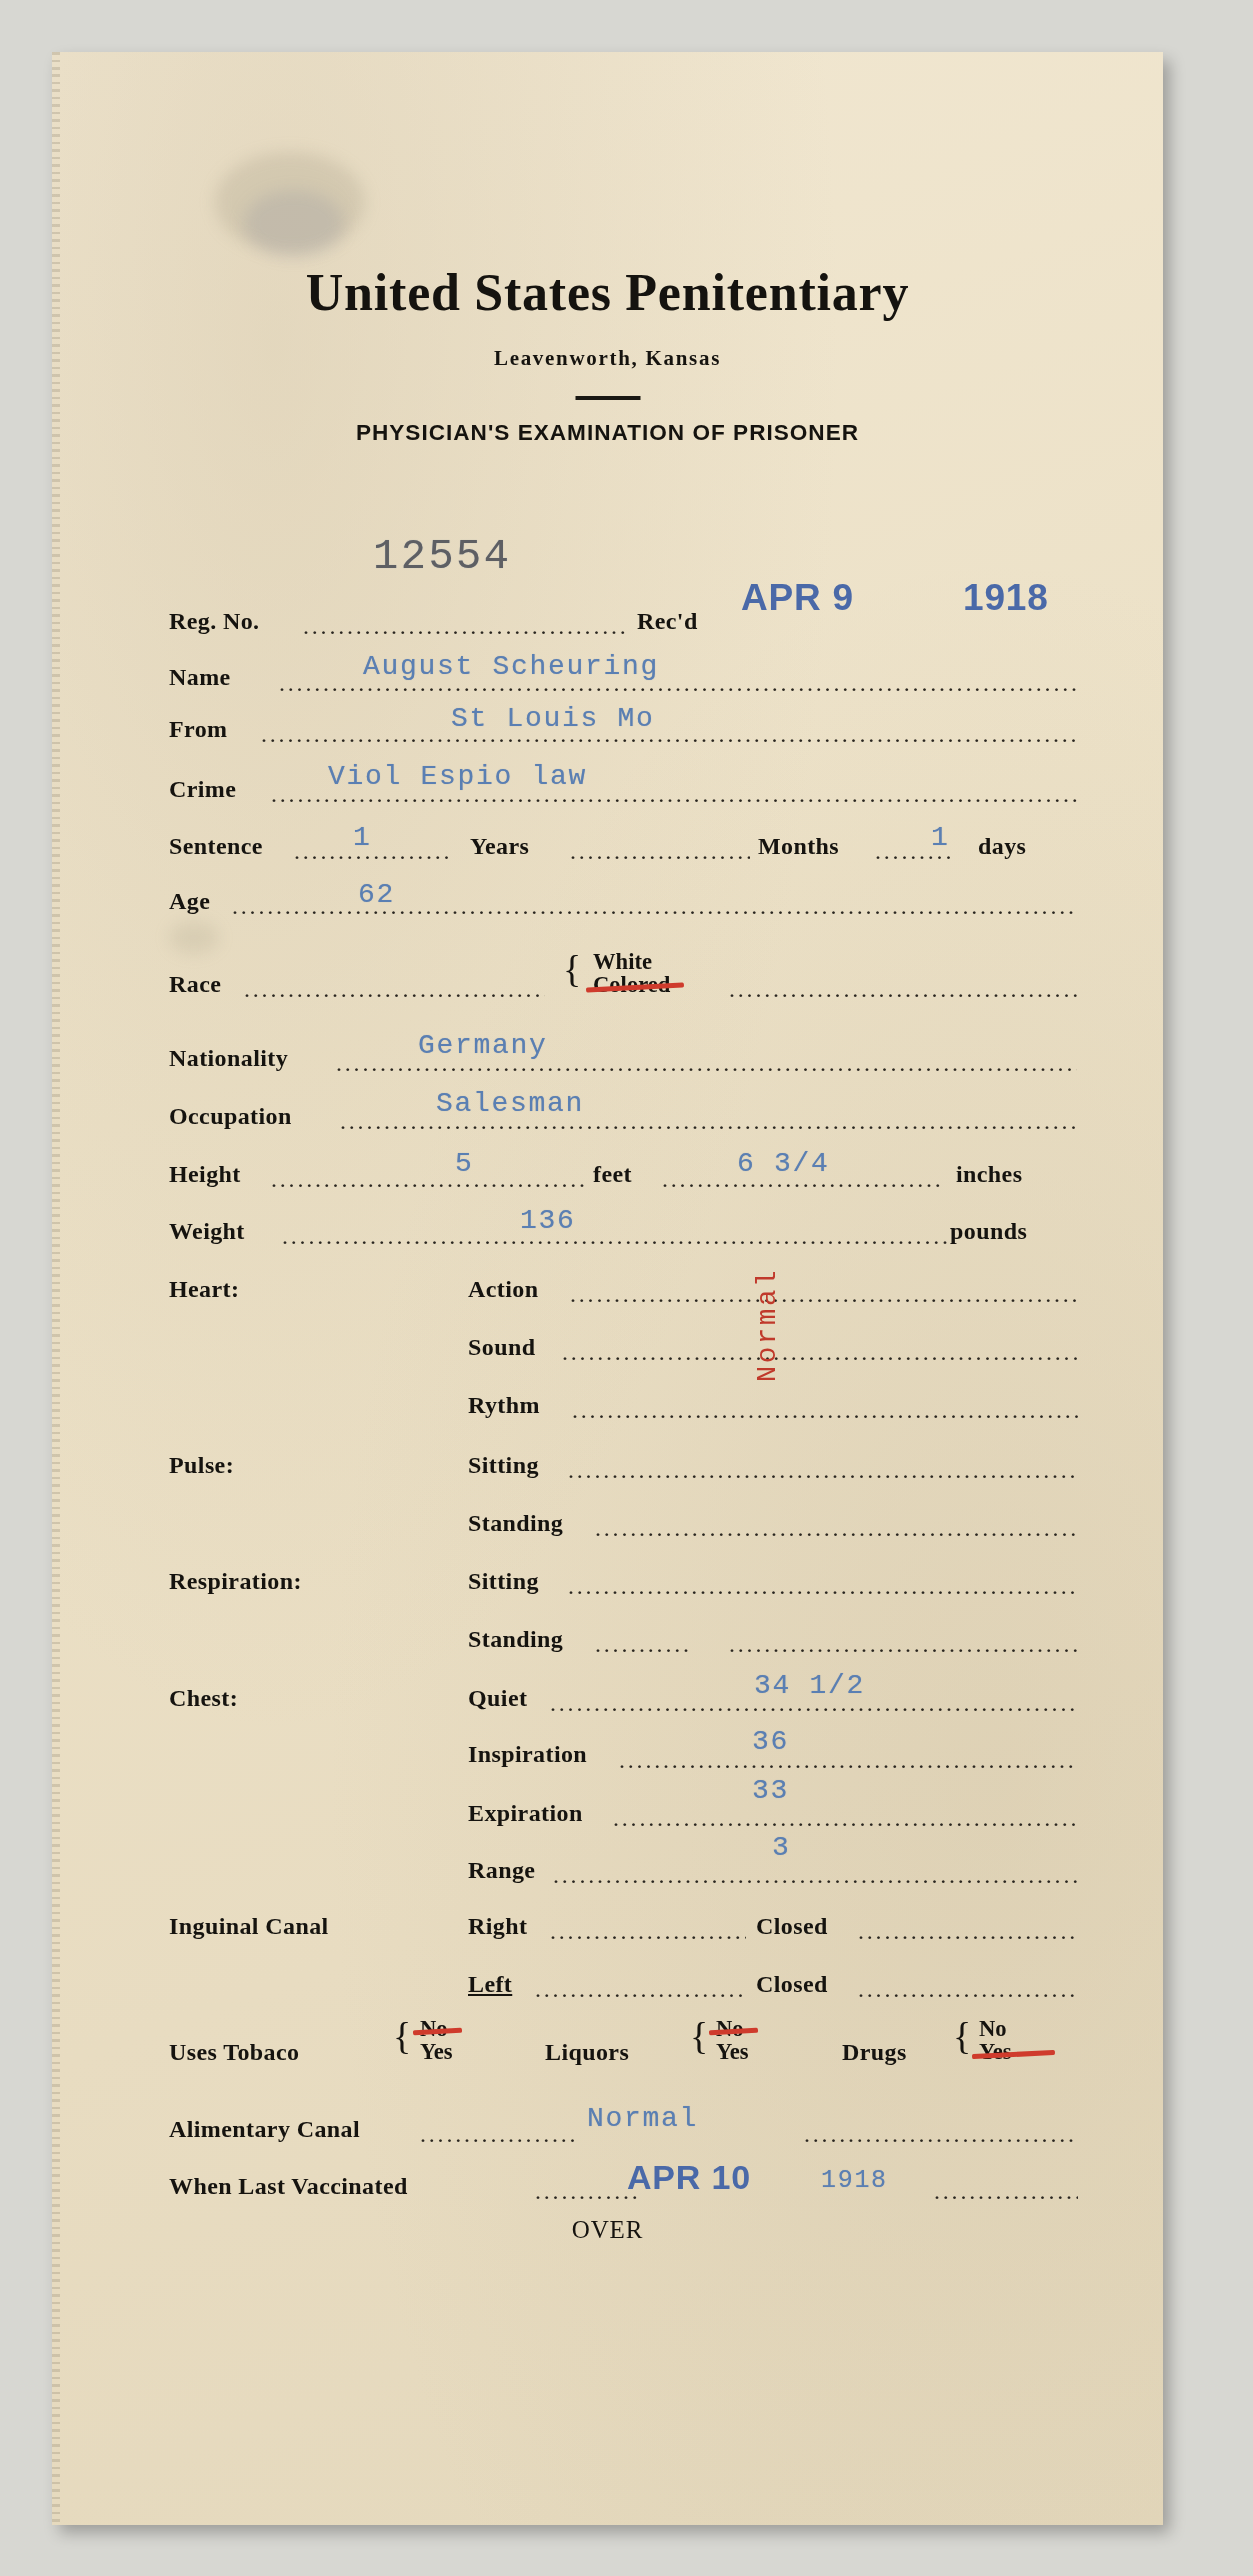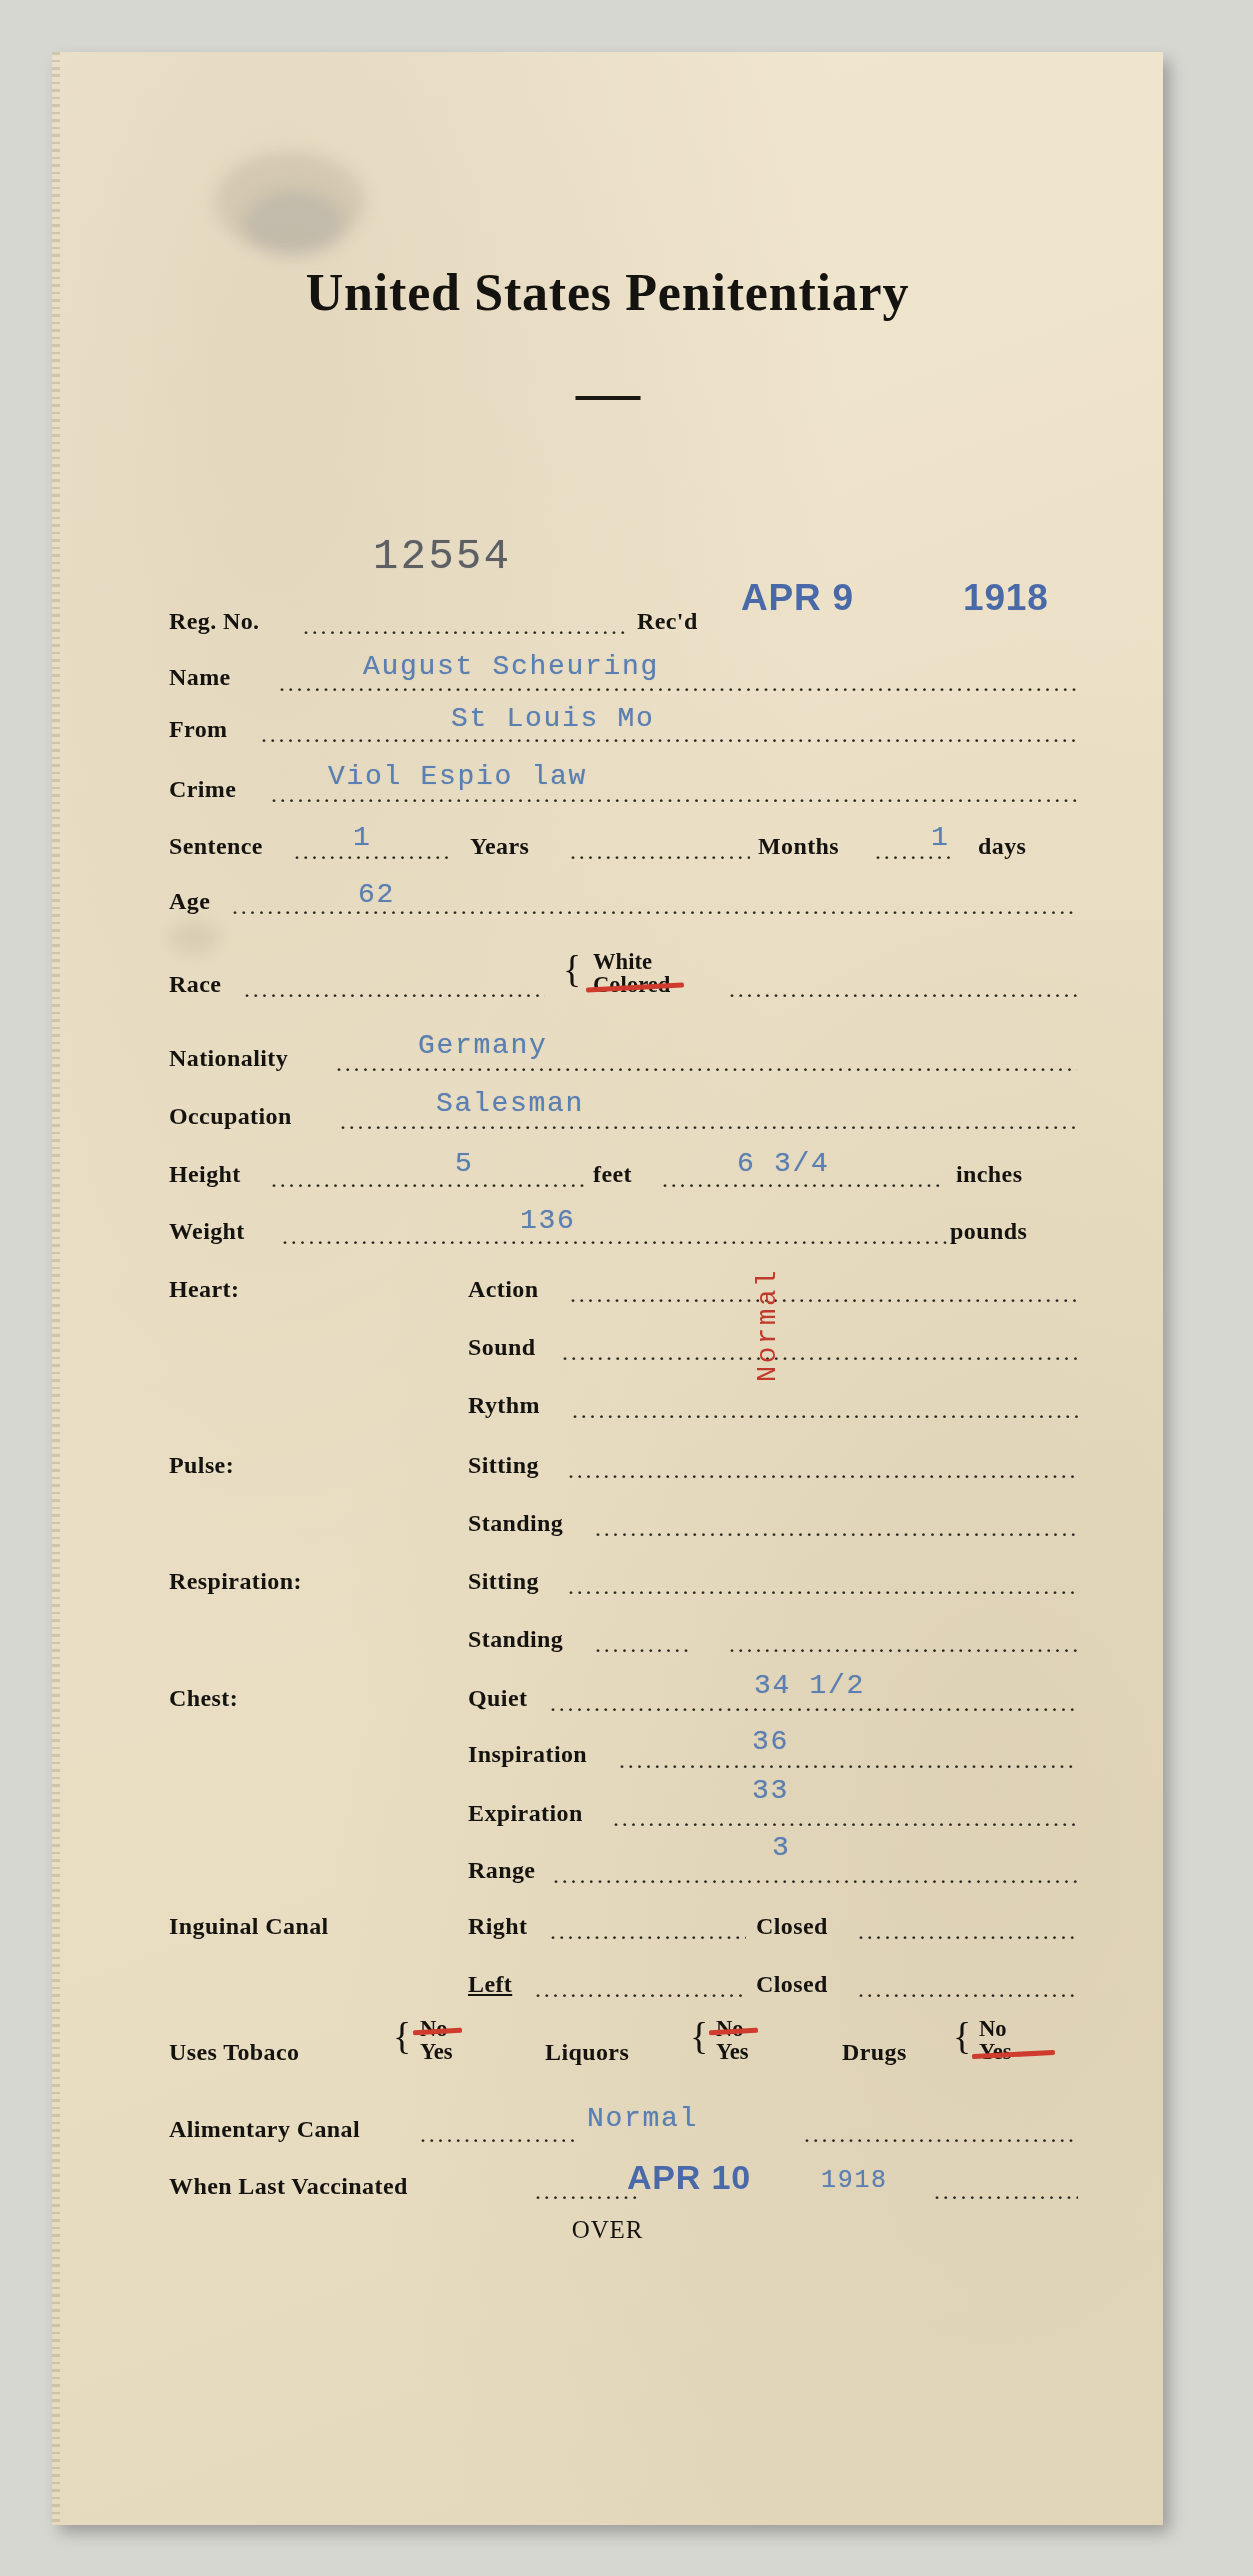--- a/index.html
+++ b/index.html
@@ -204,21 +204,23 @@
   <div id="perf"></div>
   <div class="smudge" id="smudge1"></div>
   <div class="smudge" id="smudge2"></div>
   <div class="smudge" id="smudge3"></div>
 
   <div id="content">
 
     <div class="title" id="main-title">
       <span>United</span><span class="sp"></span><span>States</span><span class="sp"></span><span>Penitentiary</span>
     </div>
+    <div class="title" id="subtitle">Leavenworth,  Kansas</div>
     <div id="rule"></div>
+    <div class="title" id="formtitle">PHYSICIAN'S EXAMINATION OF PRISONER</div>
 
     <div class="lbl" style="left:117px; top:556px;">Reg.  No.</div>
     <div class="dots" style="left:251px; top:570px; width:326px;"></div>
     <div class="tw grey" style="left:301px; top:481px; font-size:42px; letter-spacing:2.5px;margin-left:20px;">12554</div>
     <div class="lbl" style="left:585px; top:556px;">Rec'd</div>
     <div class="stamp" style="left:689px; top:525px; font-size:37px;">APR 9</div>
     <div class="stamp" style="left:911px; top:525px; font-size:37px;">1918</div>
 
     <div class="lbl" style="left:117px; top:612px;">Name</div>
     <div class="dots" style="left:227px; top:627px; width:798px;"></div>

